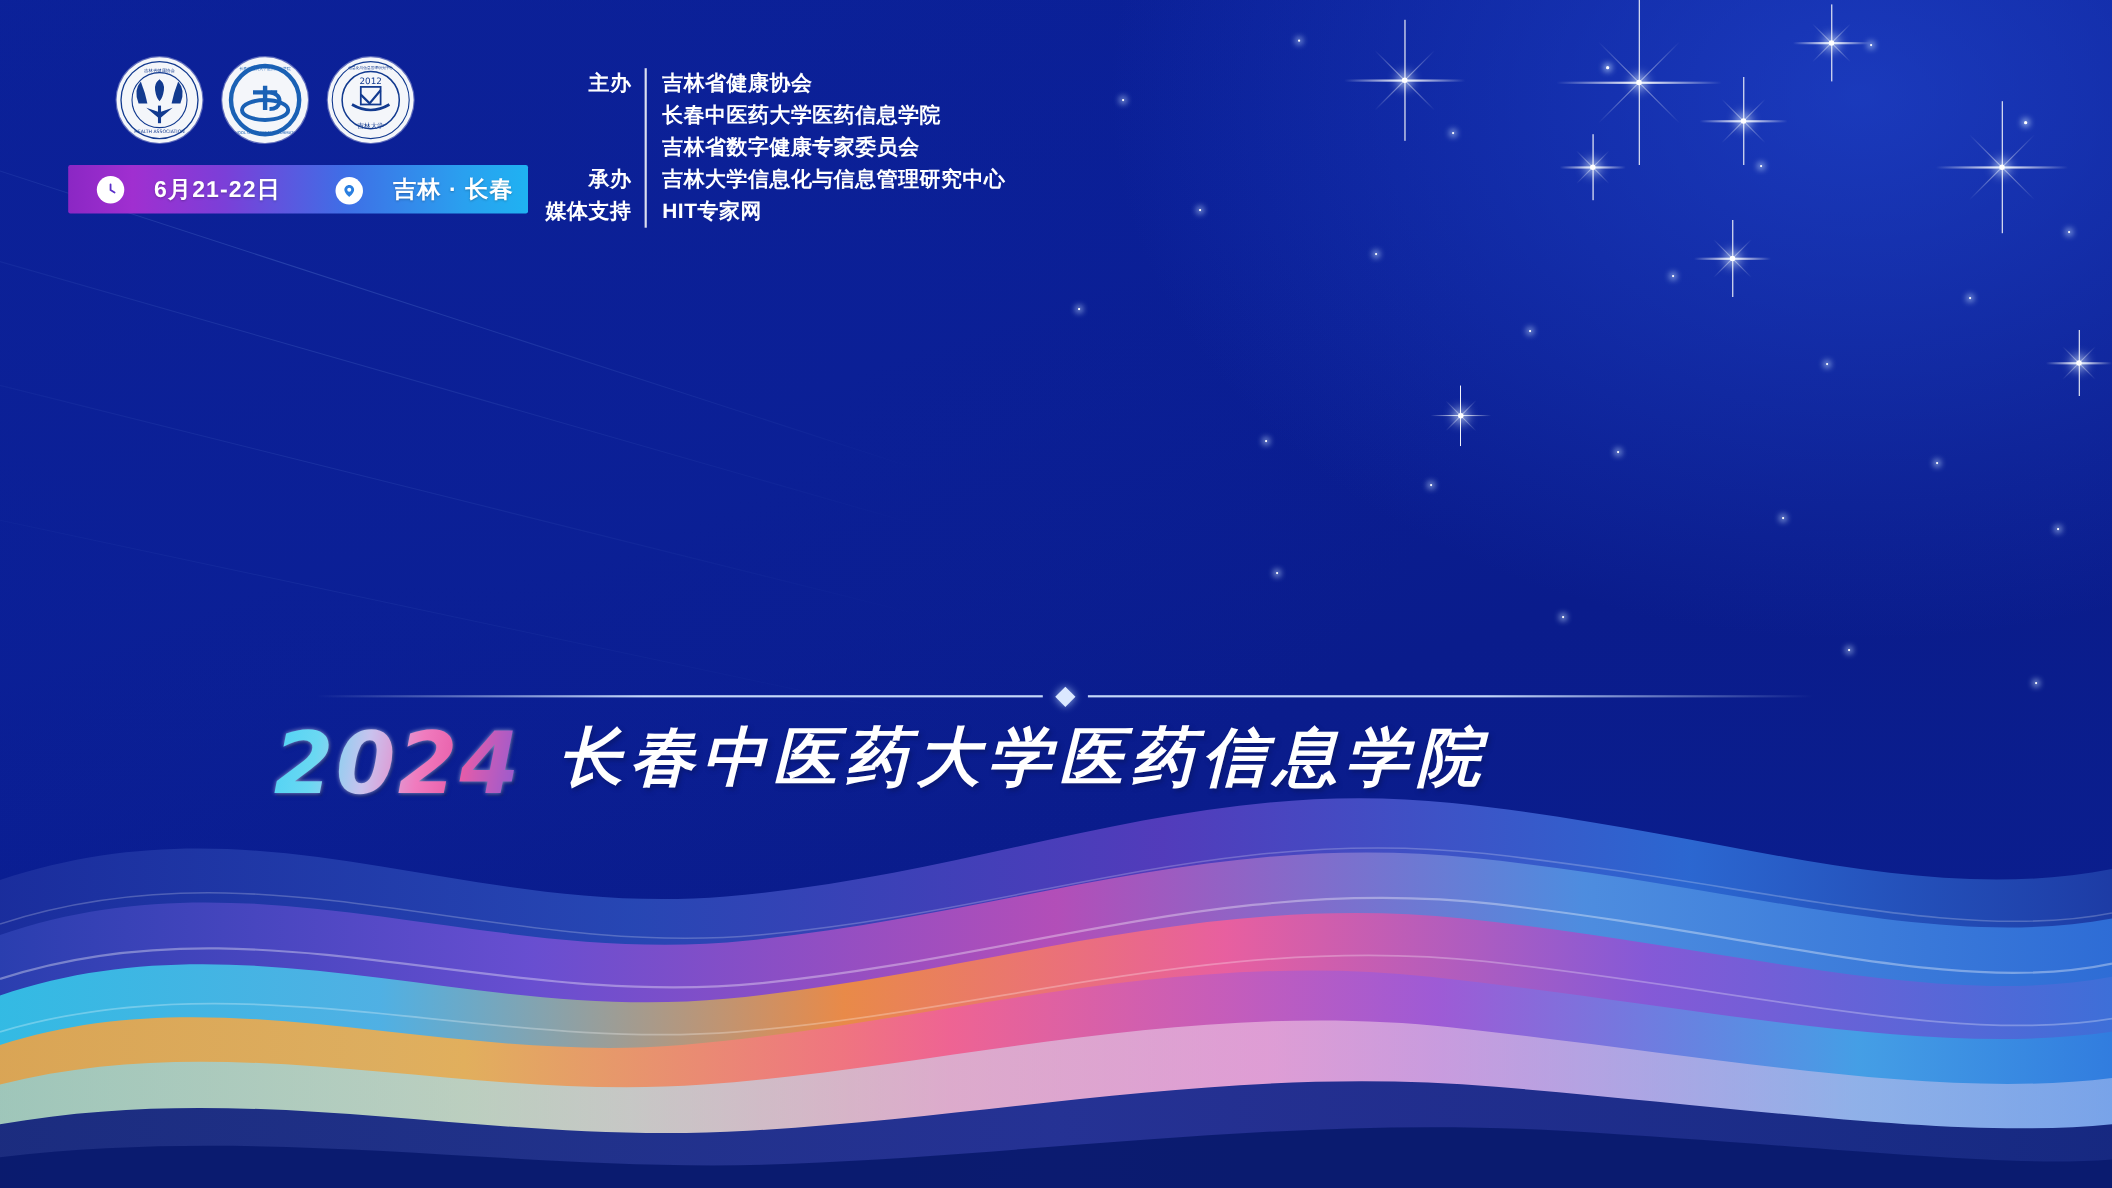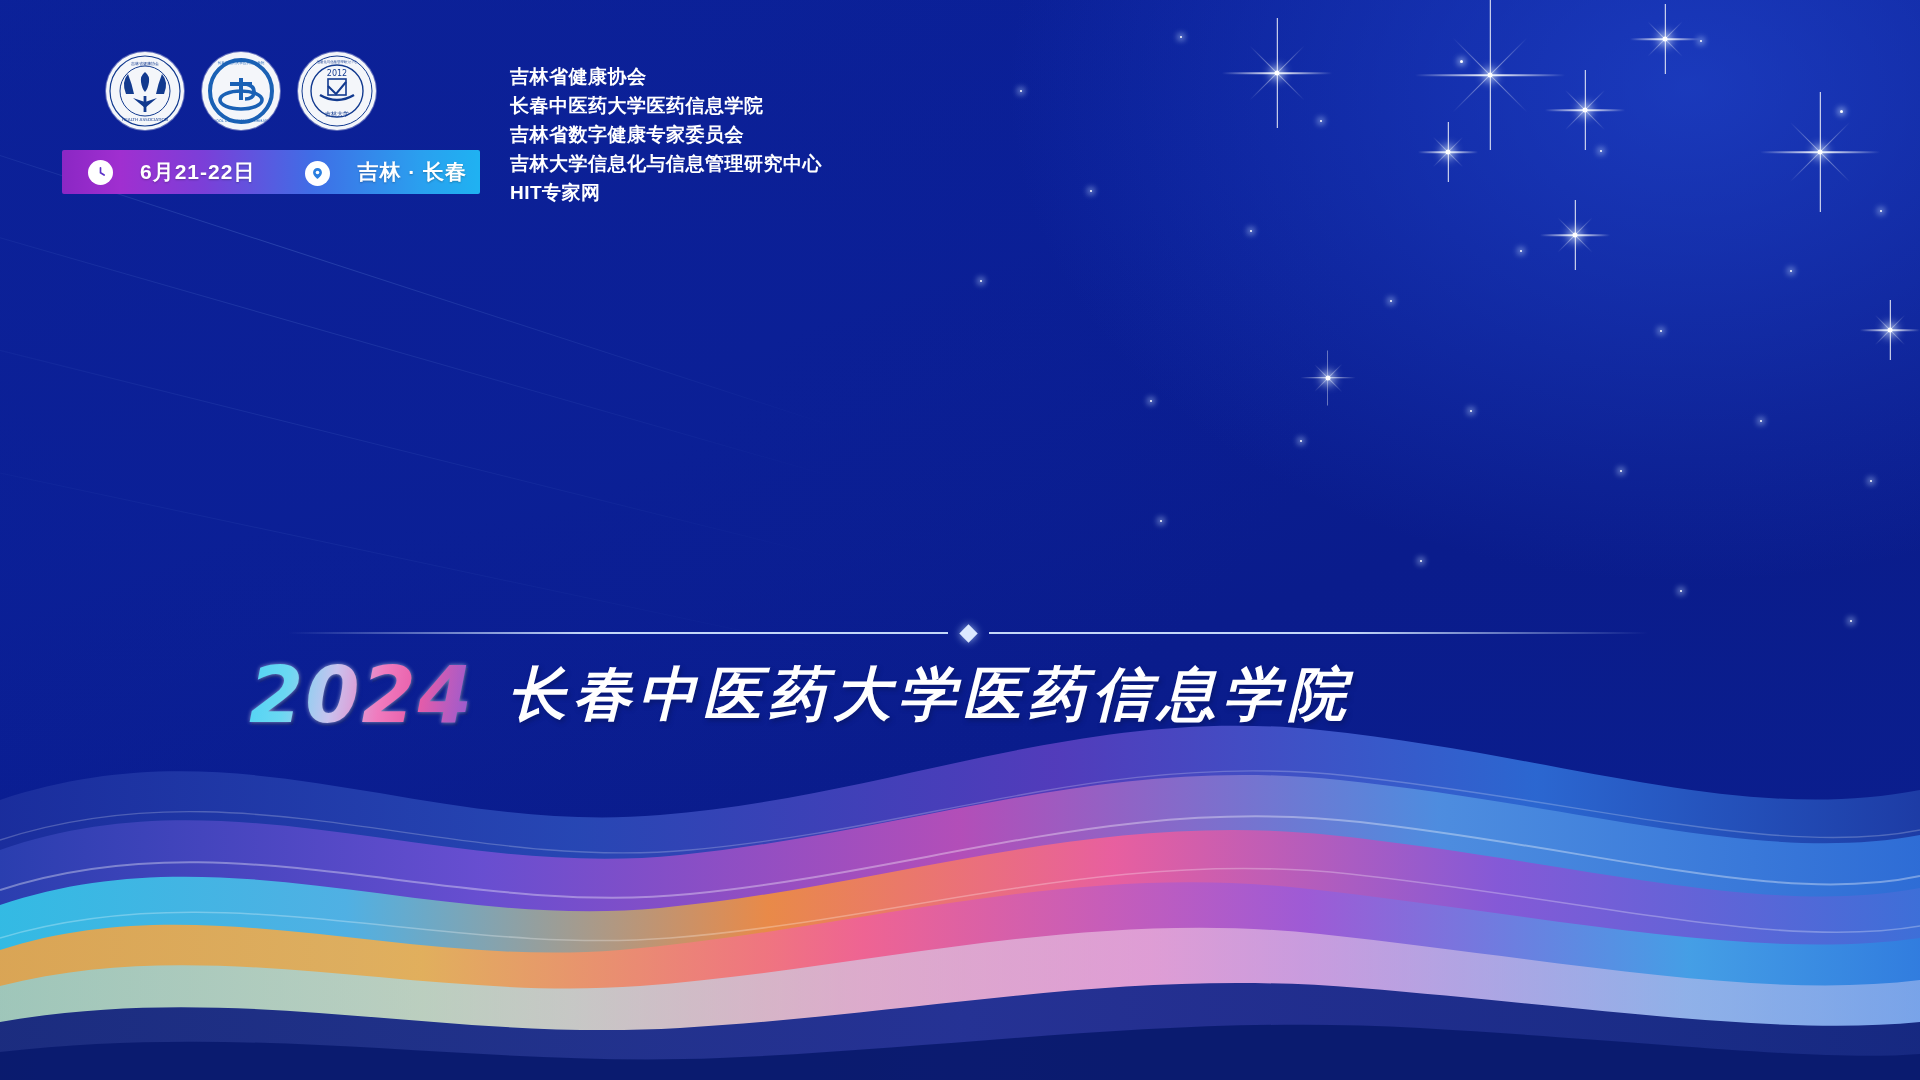--- a/index.html
+++ b/index.html
@@ -148,21 +148,21 @@
   }
   .div-dia {
     width:13px; height:13px; margin:0 14px;
     background:#dbe8ff; transform:rotate(45deg);
     box-shadow:0 0 8px rgba(190,220,255,.8);
   }
 
   
   .subtitle {
     position:absolute; left:0; top:650px; width:1692px;
-    display:flex; align-items:center; justify-content:center; gap:34px;
+    display:flex; align-items:flex-start; justify-content:center; gap:34px;
   }
   .year {
     font-size:78px; font-weight:bold; letter-spacing:2px;
     font-family:"DejaVu Sans","Liberation Sans",sans-serif;
     font-style:italic;
     background:linear-gradient(100deg,#4fd2f5 0%,#6ad8f2 18%,#c9c2ee 38%,#f07bbe 58%,#e75ca8 74%,#8a5bd6 100%);
     -webkit-background-clip:text; background-clip:text;
     -webkit-text-fill-color:transparent; color:transparent;
     text-shadow:0 0 1px rgba(255,255,255,.0);
     filter:drop-shadow(0 0 2px rgba(255,255,255,.55)) drop-shadow(2px 3px 0 rgba(10,24,100,.45));
@@ -328,20 +328,27 @@
           <circle cx="12" cy="12" r="11" fill="#ffffff"></circle>
           <path d="M12 5.2 c-3.1 0 -5.6 2.5 -5.6 5.6 c0 4.1 5.6 8.2 5.6 8.2 s5.6 -4.1 5.6 -8.2 c0 -3.1 -2.5 -5.6 -5.6 -5.6 Z" fill="#2a7fe0"></path>
           <circle cx="12" cy="10.7" r="2.3" fill="#ffffff"></circle>
         </svg>
       </span>
       <span class="meta-text">吉林 · 长春</span>
     </div>
   </div>
 
   <div class="orgs">
+    <div class="org-labels">
+      <div class="org-row">主办</div>
+      <div class="org-row blank"></div>
+      <div class="org-row blank"></div>
+      <div class="org-row">承办</div>
+      <div class="org-row">媒体支持</div>
+    </div>
     <div class="org-values">
       <div class="org-row">吉林省健康协会</div>
       <div class="org-row">长春中医药大学医药信息学院</div>
       <div class="org-row">吉林省数字健康专家委员会</div>
       <div class="org-row">吉林大学信息化与信息管理研究中心</div>
       <div class="org-row">HIT专家网</div>
     </div>
   </div>
 
   <div class="headline">

